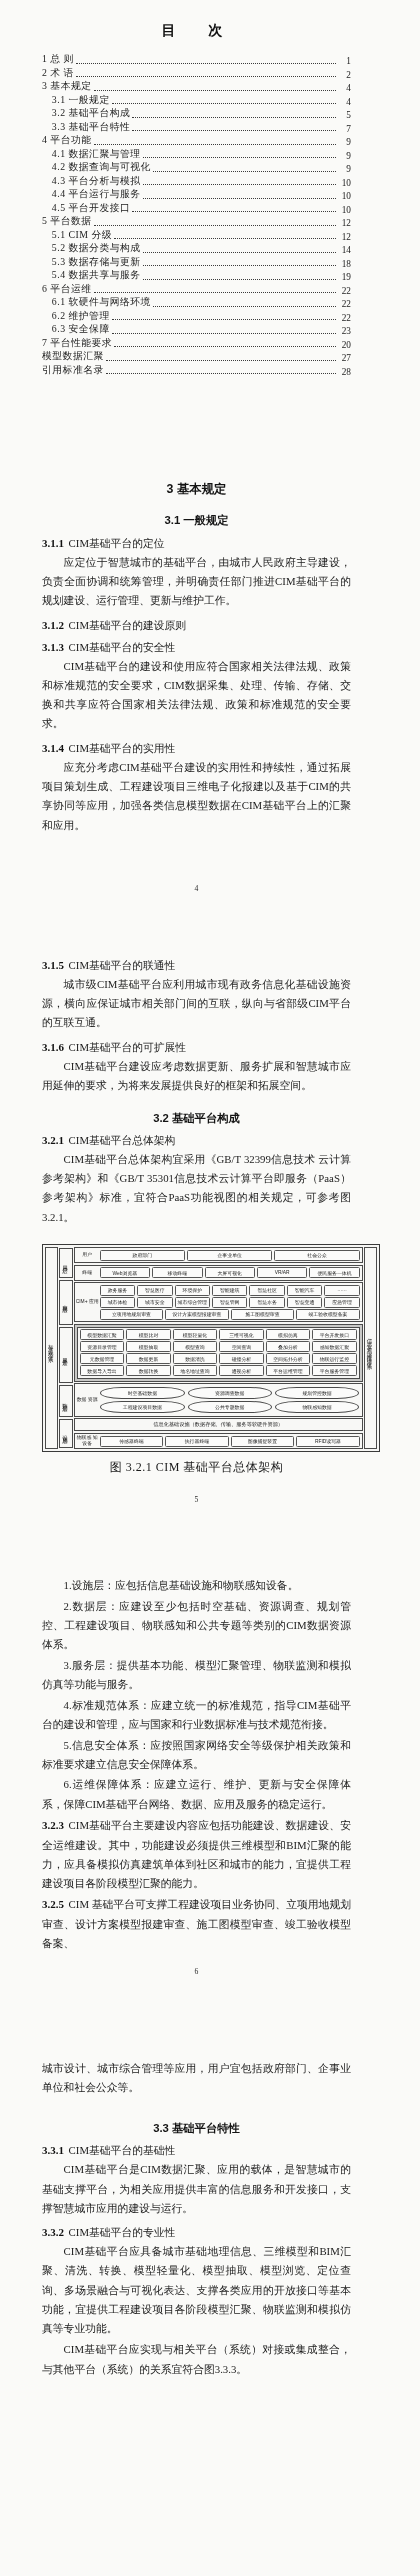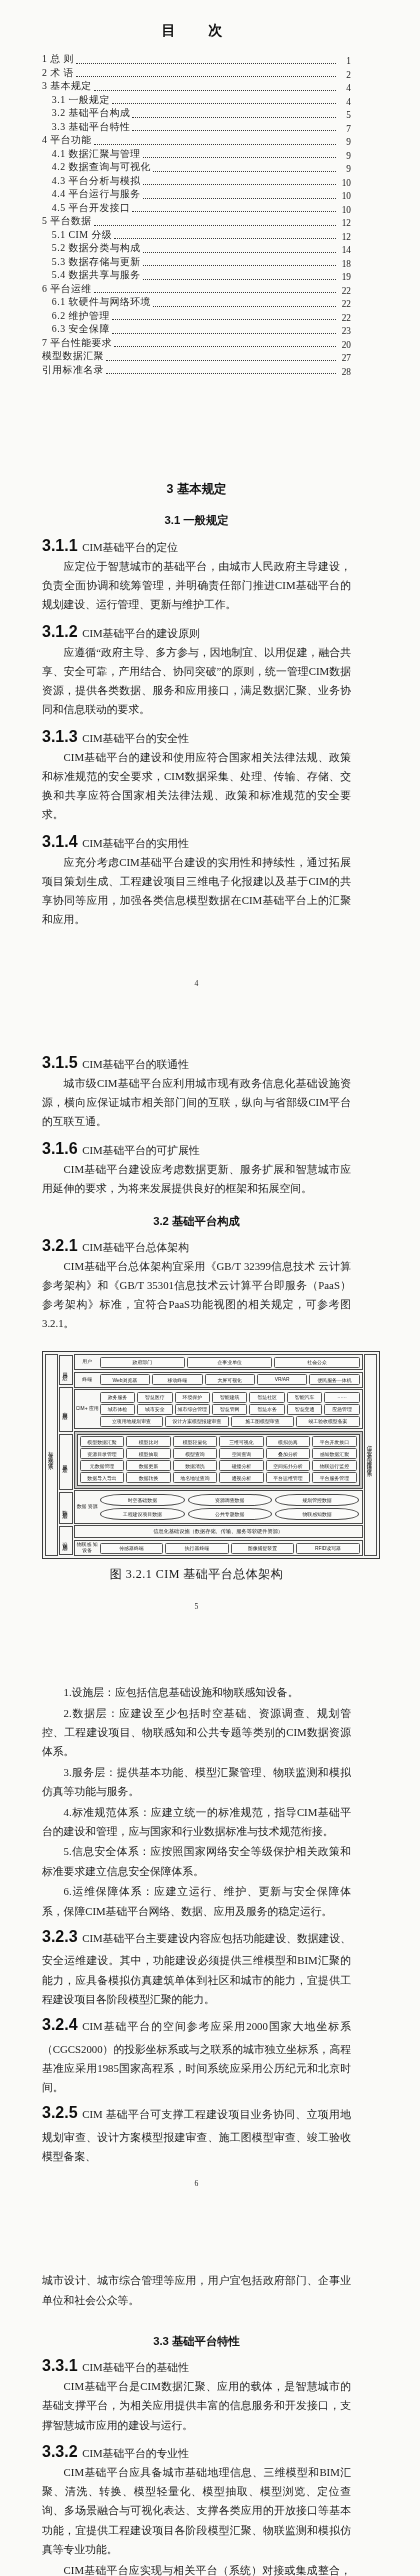--- a/index.html
+++ b/index.html
@@ -17,22 +17,22 @@
   .toc-dots{flex:1;border-bottom:1.2px dotted #3c3c3c;margin:0 1.5px 2.6px 2.1px;height:0.5px;}
   .toc-page{width:13.4px;text-align:right;font-size:9.3px;}
 
   
   .h1{margin:104px 0 0 0;text-align:center;font-size:12.4px;font-weight:bold;
       font-family:"Liberation Sans","DejaVu Sans",sans-serif;color:#141414;}
   .h2{margin:15.5px 0 7.2px 0;text-align:center;font-size:11.3px;font-weight:bold;
       font-family:"Liberation Sans","DejaVu Sans",sans-serif;color:#141414;}
   .h2.sp{margin-top:24px;}
   .clause{margin:8.2px 0 1px 0;font-size:10.8px;}
-  .cnum{font-family:Liberation Sans, sans-serif;font-weight:bold;
-        font-size:16px;color:#111;margin-right:4.6px;margin-top:40px;}
+  .cnum{font-family:Liberation Serif, serif;font-weight:bold;
+        font-size:11px;color:#111;margin-right:4.6px;margin-top:40px;}
   .bp{margin:2.1px 0;font-size:10.8px;line-height:1.78;text-align:justify;}
   .ind{text-indent:2em;}
   .li{margin:1.5px 0;font-size:10.8px;line-height:1.78;text-align:justify;text-indent:2em;}
   .pageno{text-align:center;font-size:7.7px;color:#2b2b2b;}
   .pn4{margin:49px 0 66px 0;}
   .pn5{margin:18.5px 0 72px 0;}
   .pn6{margin:13.4px 0 83px 0;}
   .caption{margin:7.2px 0 0 0;text-align:center;font-size:12px;letter-spacing:0.5px;color:#1a1a1a;}
 
   
@@ -222,21 +222,20 @@
   <div class="h2">3.1 一般规定</div>
 
   <p class="clause">
     <span class="cnum">3.1.1</span><span>CIM基础平台的定位</span>
   </p>
   <p class="bp ind">应定位于智慧城市的基础平台，由城市人民政府主导建设，负责全面协调和统筹管理，并明确责任部门推进CIM基础平台的规划建设、运行管理、更新与维护工作。</p>
 
   <p class="clause">
     <span class="cnum">3.1.2</span><span>CIM基础平台的建设原则</span>
   </p>
-  <p class="bp ind">应遵循“政府主导、多方参与，因地制宜、以用促建，融合共享、安全可靠，产用结合、协同突破”的原则，统一管理CIM数据资源，提供各类数据、服务和应用接口，满足数据汇聚、业务协同和信息联动的要求。</p>
 
   <p class="clause">
     <span class="cnum">3.1.3</span><span>CIM基础平台的安全性</span>
   </p>
   <p class="bp ind">CIM基础平台的建设和使用应符合国家相关法律法规、政策和标准规范的安全要求，CIM数据采集、处理、传输、存储、交换和共享应符合国家相关法律法规、政策和标准规范的安全要求。</p>
 
   <p class="clause">
     <span class="cnum">3.1.4</span><span>CIM基础平台的实用性</span>
   </p>
   <p class="bp ind">应充分考虑CIM基础平台建设的实用性和持续性，通过拓展项目策划生成、工程建设项目三维电子化报建以及基于CIM的共享协同等应用，加强各类信息模型数据在CIM基础平台上的汇聚和应用。</p>
@@ -448,23 +447,20 @@
 
     <p class="li">5.信息安全体系：应按照国家网络安全等级保护相关政策和标准要求建立信息安全保障体系。</p>
 
     <p class="li">6.运维保障体系：应建立运行、维护、更新与安全保障体系，保障CIM基础平台网络、数据、应用及服务的稳定运行。</p>
   </div>
 
   <p class="bp">
     <span class="cnum">3.2.3</span><span>CIM基础平台主要建设内容应包括功能建设、数据建设、安全运维建设。其中，功能建设必须提供三维模型和BIM汇聚的能力，应具备模拟仿真建筑单体到社区和城市的能力，宜提供工程建设项目各阶段模型汇聚的能力。</span>
   </p>
   <p class="bp">
-    <span class="cnum">3.2.4</span><span>CIM基础平台的空间参考应采用2000国家大地坐标系（CGCS2000）的投影坐标系或与之联系的城市独立坐标系，高程基准应采用1985国家高程系，时间系统应采用公历纪元和北京时间。</span>
-  </p>
-  <p class="bp">
     <span class="cnum">3.2.5</span><span>CIM 基础平台可支撑工程建设项目业务协同、立项用地规划审查、设计方案模型报建审查、施工图模型审查、竣工验收模型备案、</span>
   </p>
 
   <div class="pageno pn6">6</div>
 
   <p class="bp">城市设计、城市综合管理等应用，用户宜包括政府部门、企事业单位和社会公众等。</p>
 
   <div class="h2 sp">3.3 基础平台特性</div>
 
   <p class="clause">

